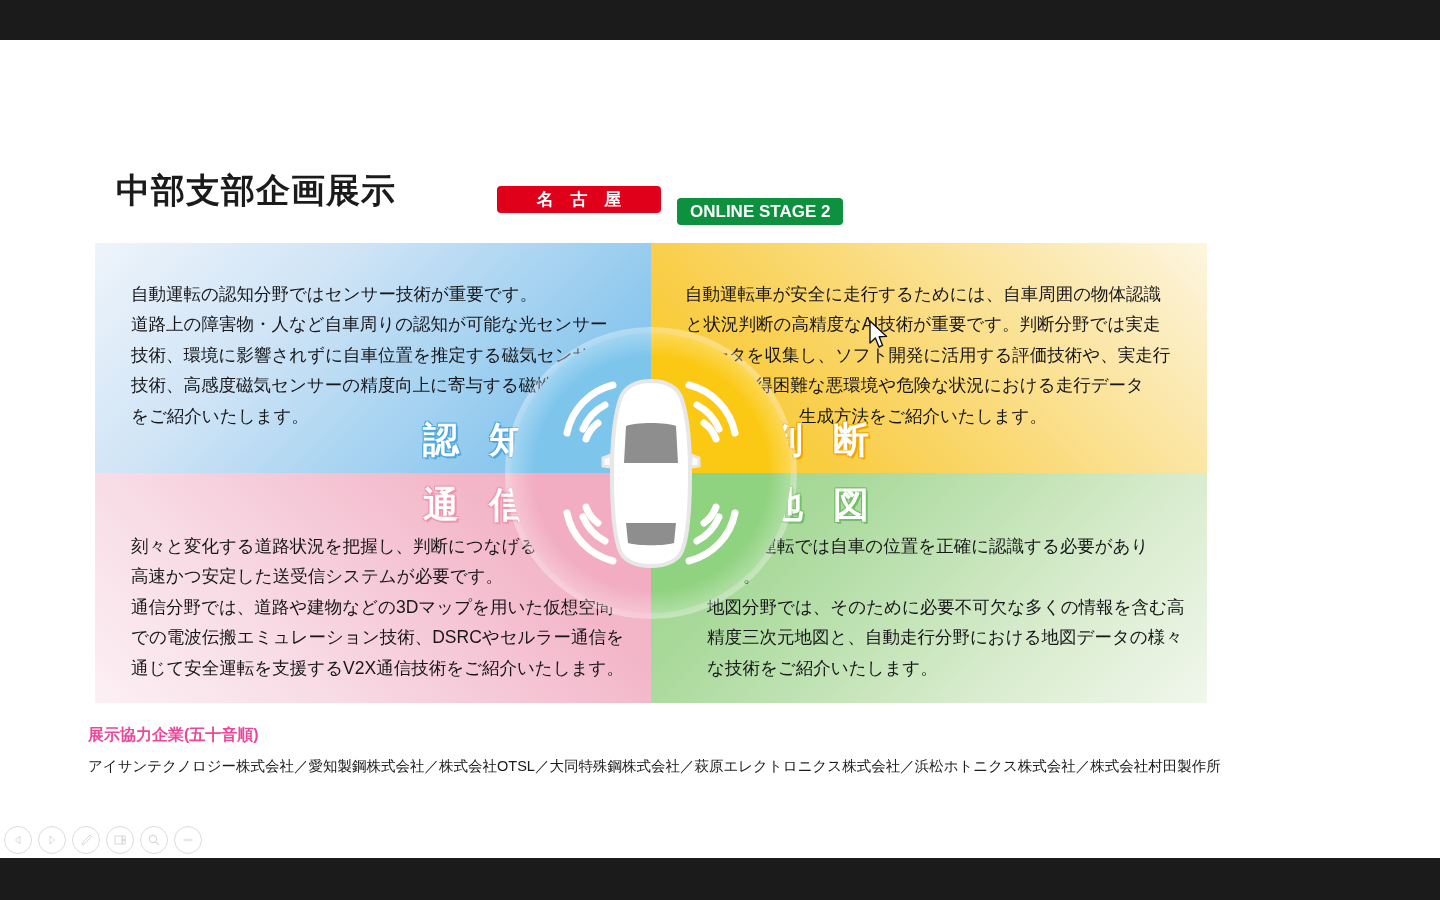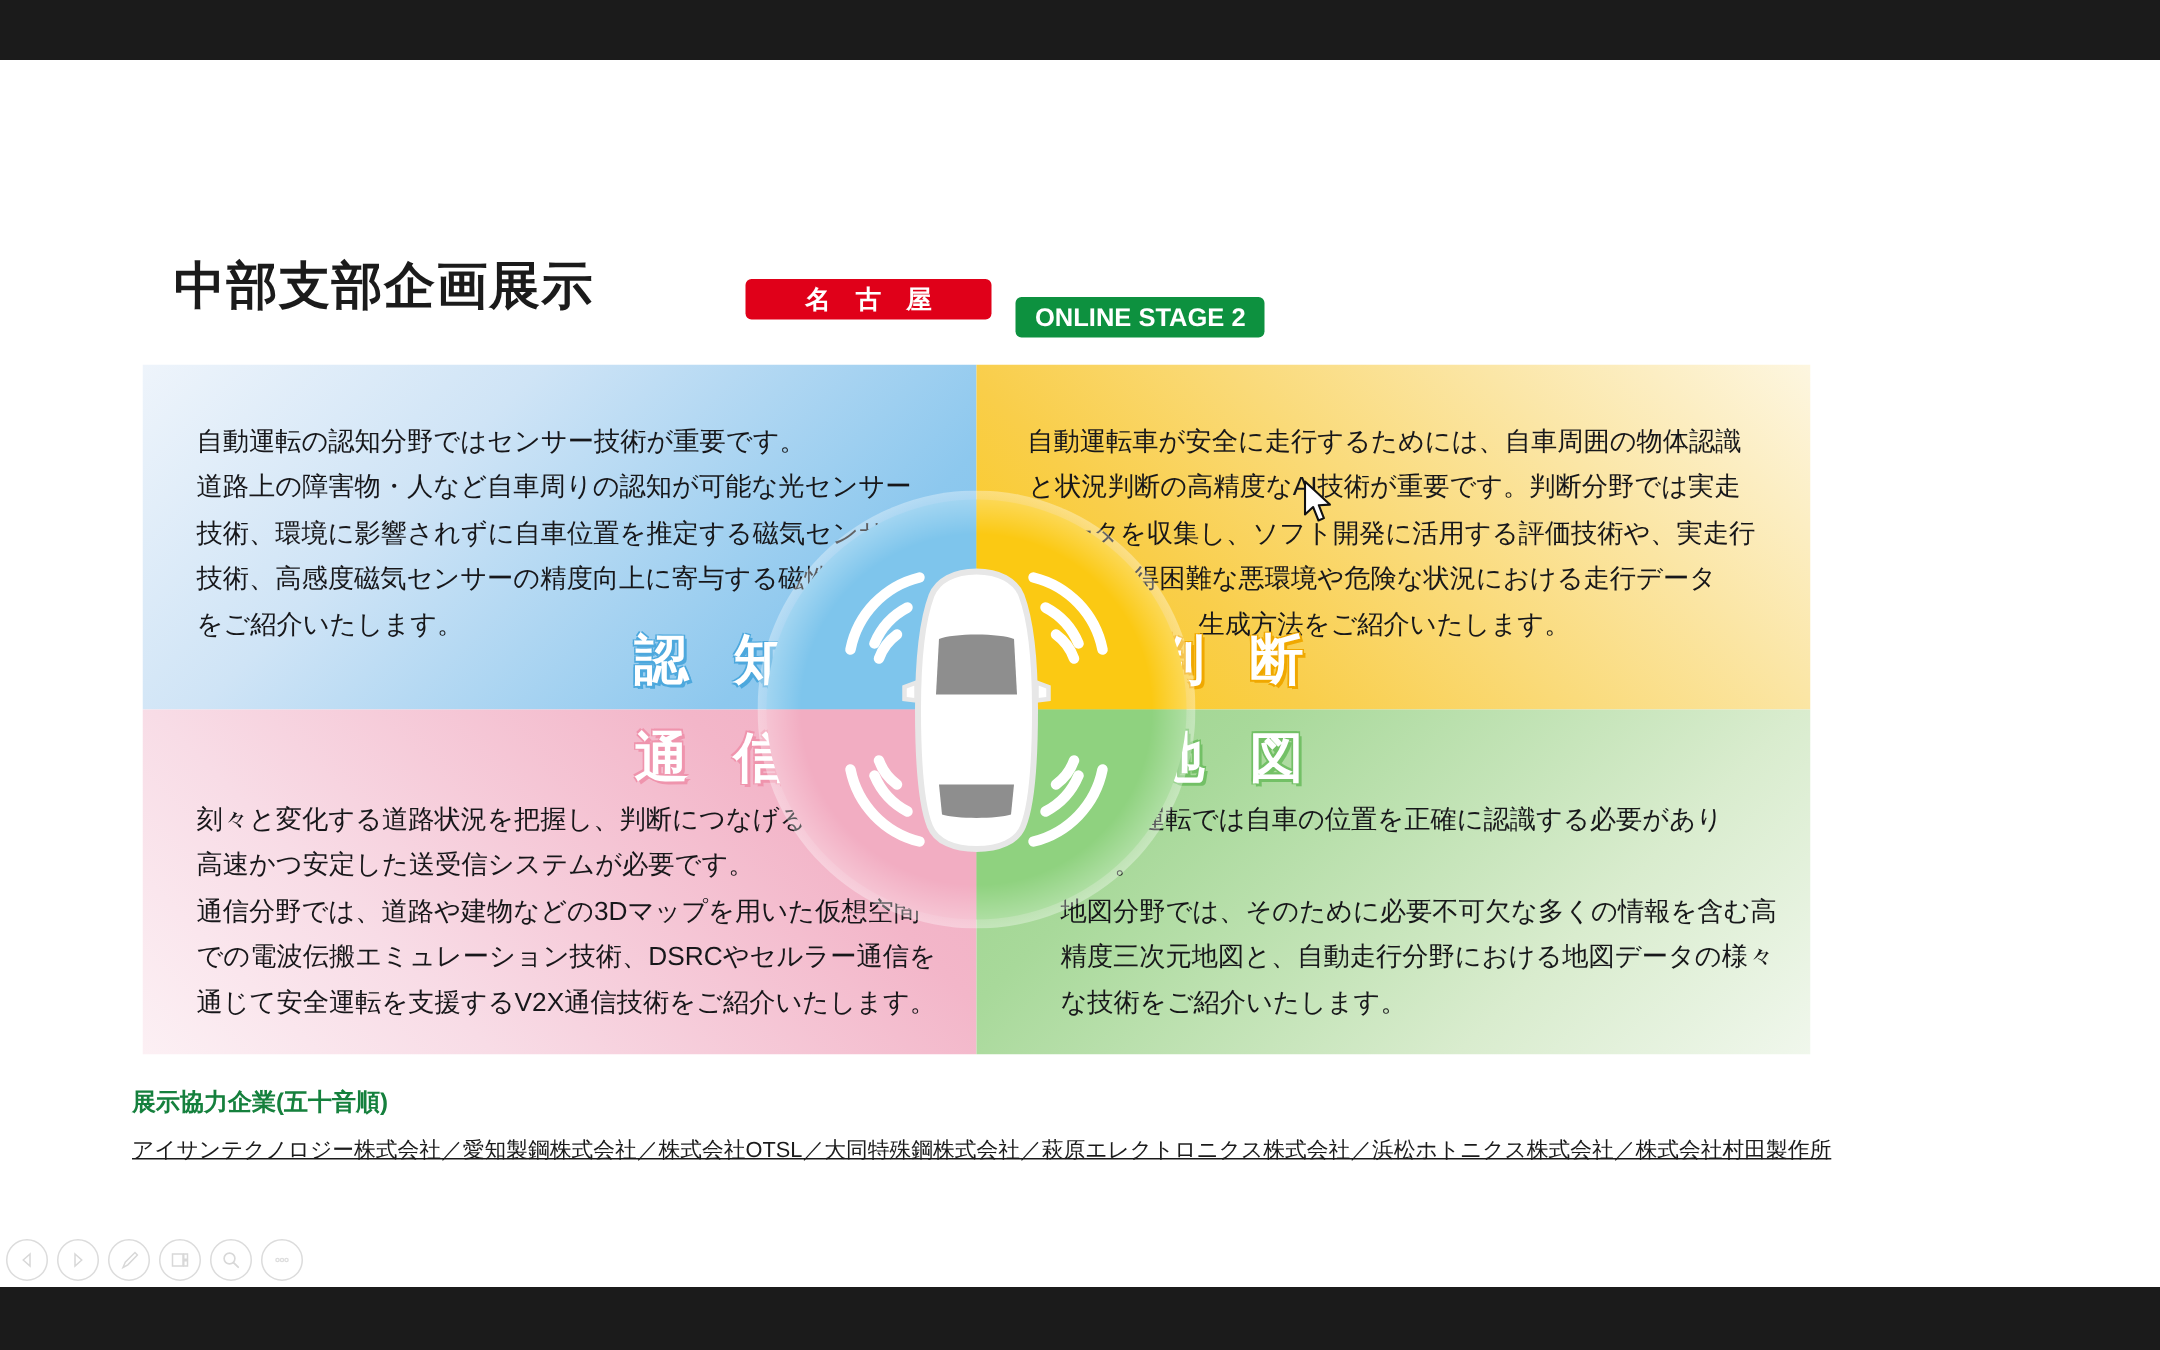--- a/index.html
+++ b/index.html
@@ -73,25 +73,25 @@
                1px -1px 0 #73c066,-1px 1px 0 #73c066;}
 
   
   .hub{
     position:absolute;left:50%;top:50%;transform:translate(-50%,-50%);
     width:292px;height:292px;pointer-events:none;
   }
 
   
   .credits-title{
-    position:absolute;left:88px;top:685px;font-size:16px;font-weight:bold;color:#15803d;
+    position:absolute;left:88px;top:685px;font-size:16px;font-weight:bold;color:#ec4899;
     white-space:nowrap;
   }
   .credits-list{
-    position:absolute;left:88px;top:717px;font-size:14.5px;color:#1b1b1b;white-space:nowrap;text-decoration:underline;
+    position:absolute;left:88px;top:717px;font-size:14.5px;color:#1b1b1b;white-space:nowrap;
   }
 
   
   .toolbar{position:absolute;left:4px;top:786px;display:flex;gap:6px;align-items:center;}
   .tbtn{
     width:26px;height:26px;border-radius:50%;border:1px solid #dcdcdc;
     display:flex;align-items:center;justify-content:center;background:transparent;
   }
 
   

